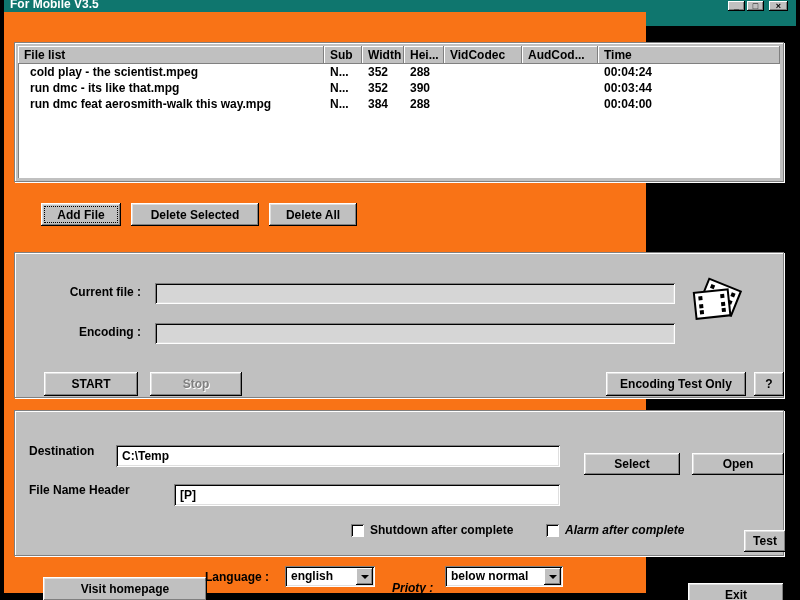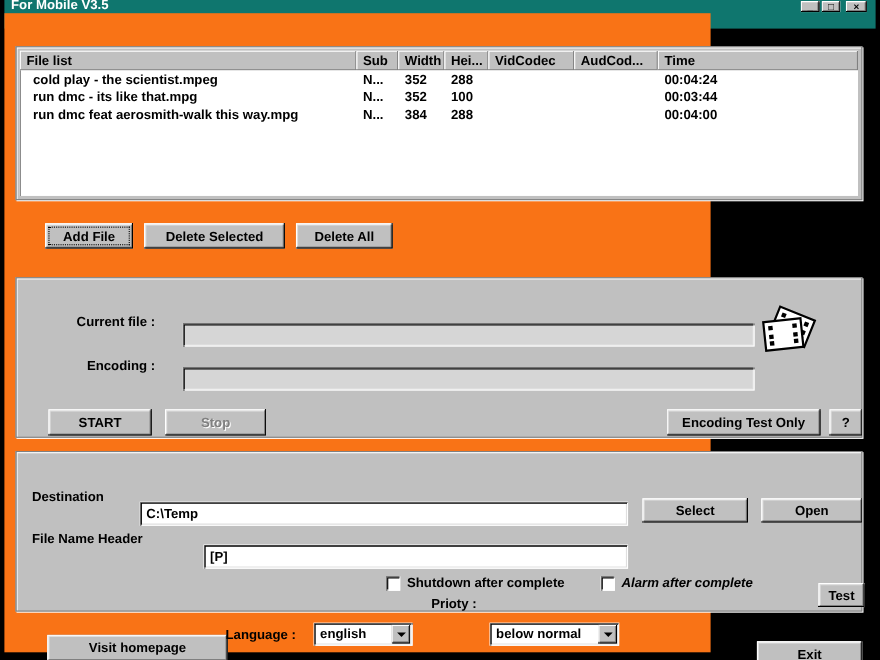--- a/index.html
+++ b/index.html
@@ -25,21 +25,21 @@
     position:absolute; border:0; margin:13px;
     background:#c0c0c0; color:#000;
     box-shadow: inset -1px -1px 0 #000, inset 1px 1px 0 #fff, inset -2px -2px 0 #808080, inset 2px 2px 0 #dfdfdf;
     font:bold 12px "Liberation Sans", sans-serif;
     display:flex; align-items:center; justify-content:center;
   }
   .btn3d.focused { outline:1px dotted #000; outline-offset:-4px; }
   .btn3d.disabled { color:#808080; text-shadow:1px 1px 0 #fff; }
 
   .sunken-field {
-    position:absolute; border:0; margin:16px; background:#fff; color:#000;
+    position:absolute; border:0; margin:5px; background:#fff; color:#000;
     box-shadow: inset 1px 1px 0 #808080, inset -1px -1px 0 #fff, inset 2px 2px 0 #000, inset -2px -2px 0 #dfdfdf;
     font:bold 12px "Liberation Sans", sans-serif; padding:0 0 0 6px;
   }
   .sunken-field.dim { background:#d6d6d6; }
 
   .lbl { position:absolute; font:bold 12px "Liberation Sans", sans-serif; color:#000; white-space:nowrap; }
 
   
   .list-outer { position:absolute; left:10px; top:30px; width:770px; height:140px; background:#c0c0c0; padding:3px; }
   .list-inner { width:100%; height:100%; background:#fff; box-shadow: inset 1px 1px 0 #808080, inset -1px -1px 0 #fff; overflow:hidden; }
@@ -108,21 +108,21 @@
         <div class="cell">288</div>
         <div class="cell"></div>
         <div class="cell"></div>
         <div class="cell">00:04:24</div>
       </div>
 
       <div class="cols lrow">
         <div class="cell name">run dmc - its like that.mpg</div>
         <div class="cell">N...</div>
         <div class="cell">352</div>
-        <div class="cell">100</div>
+        <div class="cell">390</div>
         <div class="cell"></div>
         <div class="cell"></div>
         <div class="cell">00:03:44</div>
       </div>
 
       <div class="cols lrow">
         <div class="cell name">run dmc feat aerosmith-walk this way.mpg</div>
         <div class="cell">N...</div>
         <div class="cell">384</div>
         <div class="cell">288</div>
@@ -195,20 +195,20 @@
   </div>
 
   <button class="btn3d" style="left:26px; top:552px; width:164px; height:24px;">Visit homepage</button>
 
   <span class="lbl" style="left:201px; top:555px; line-height:21px;">Language :</span>
   <div class="dropdown" style="left:281px; top:554px; width:90px; height:21px;">
     <span class="dd-text">english</span>
     <span class="dd-arrow-btn"></span>
   </div>
 
-  <span class="lbl" style="left:388px; top:527px; line-height:21px;">Prioty :</span>
+  <span class="lbl" style="left:388px; top:566px; line-height:21px;font-style:italic;">Prioty :</span>
   <div class="dropdown" style="left:441px; top:554px; width:118px; height:21px;">
     <span class="dd-text">below normal</span>
     <span class="dd-arrow-btn"></span>
   </div>
 
   <button class="btn3d" style="left:671px; top:558px; width:96px; height:24px;">Exit</button>
 </div>
 
 </body></html>

